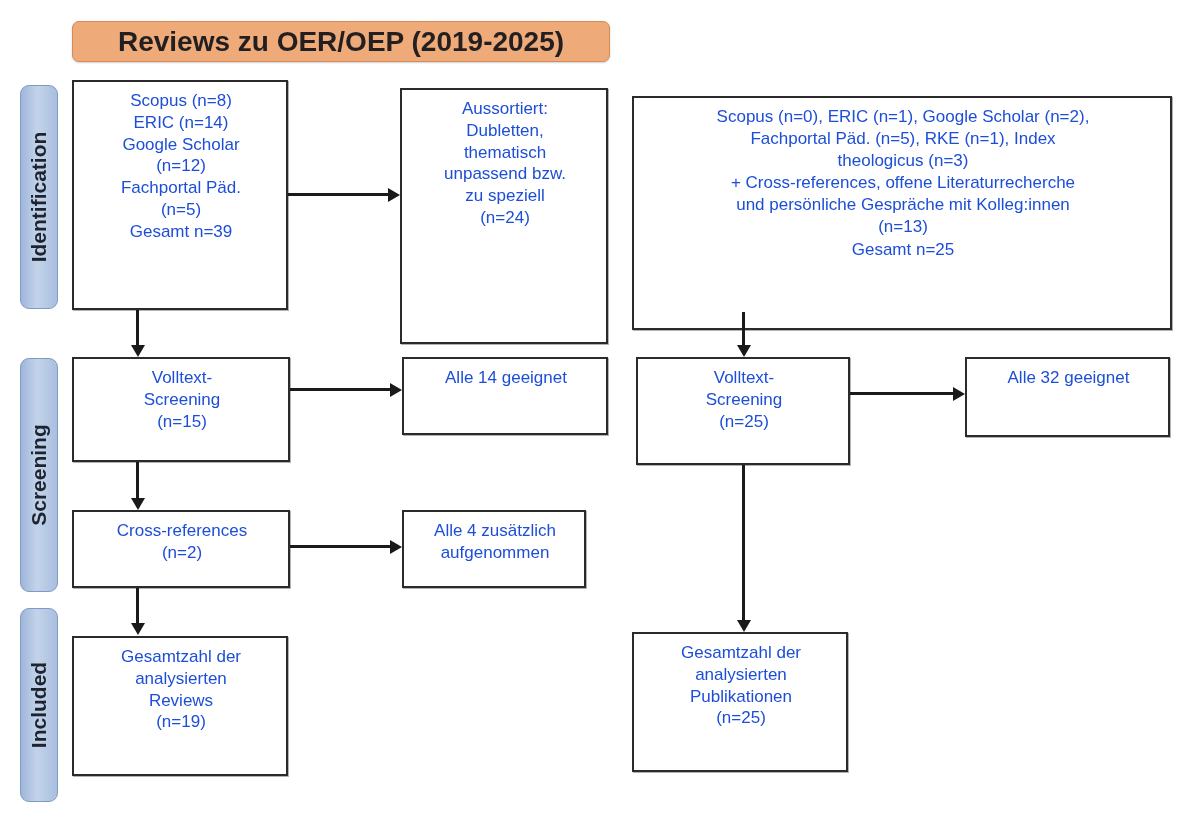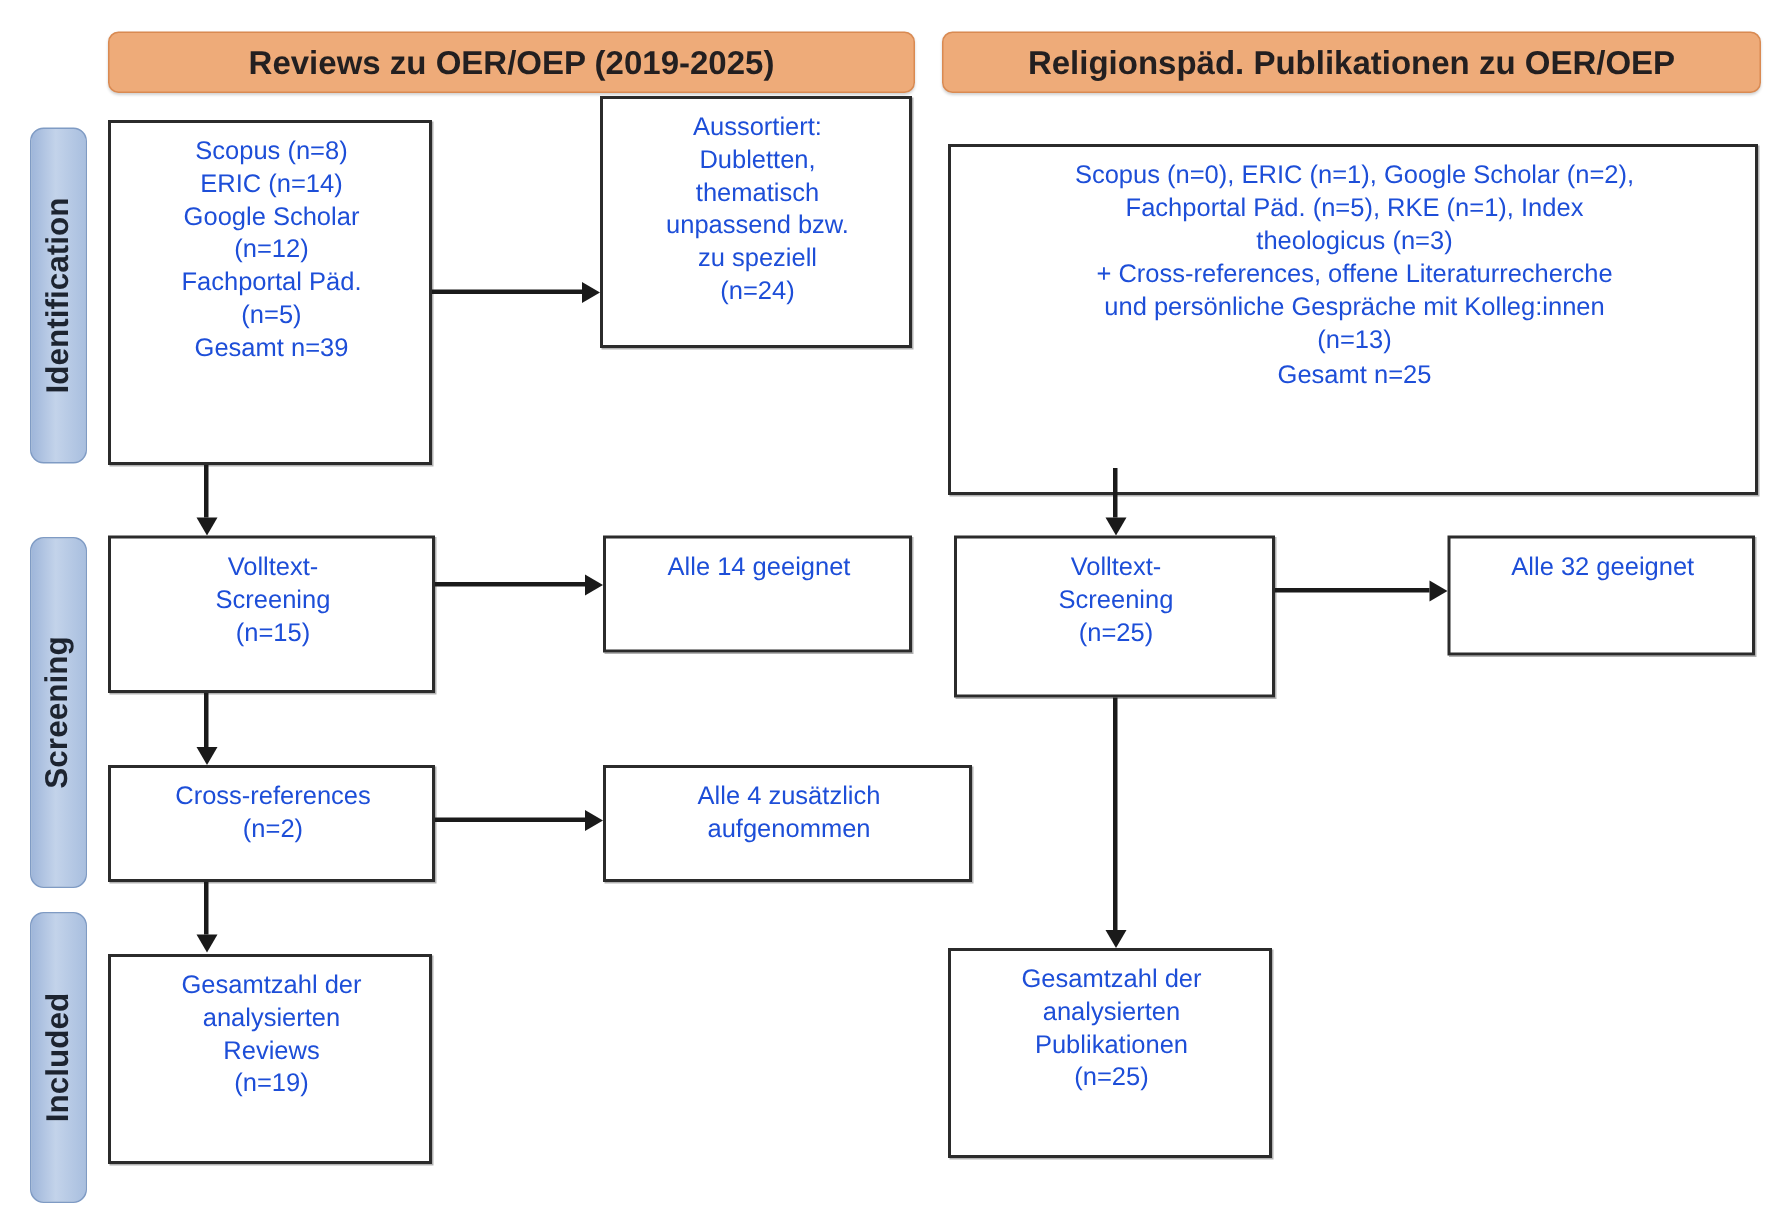--- a/index.html
+++ b/index.html
@@ -45,21 +45,21 @@
     height: 39px;
     border-radius: 7px;
     border: 1px solid #d98a52;
     background: #eeab79;
     display: flex;
     align-items: center;
     justify-content: center;
     box-shadow: 0 1px 2px rgba(0,0,0,0.18);
   }
   .col-header span {
-    font-size: 22px;
+    font-size: 28px;
     font-weight: bold;
     color: #231f20;
     white-space: nowrap;
   }
 
   
   .box {
     position: absolute;
     background: #ffffff;
     border: 2.5px solid #2b2b2b;
@@ -110,36 +110,33 @@
   </div>
   <div class="stage-bar" style="top:358px; height:232px;">
     <span>Screening</span>
   </div>
   <div class="stage-bar" style="top:608px; height:192px;">
     <span>Included</span>
   </div>
 
   <div class="col-header" style="left:72px; top:21px; width:536px;">
     <span>Reviews zu OER/OEP (2019-2025)</span>
-  </div>
-  <div class="col-header" style="left:628px; top:21px; width:544px;">
-    <span>Religionspäd. Publikationen zu OER/OEP</span>
   </div>
 
   <div class="box" style="left:72px; top:80px; width:216px; height:230px;">
     <p>Scopus (n=8)
 ERIC (n=14)
 Google Scholar
 (n=12)
 Fachportal Päd.
 (n=5)
 Gesamt n=39</p>
   </div>
 
-  <div class="box" style="left:400px; top:64px; width:208px; height:168px;">
+  <div class="box" style="left:400px; top:88px; width:208px; height:256px;">
     <p>Aussortiert:
 Dubletten,
 thematisch
 unpassend bzw.
 zu speziell
 (n=24)</p>
   </div>
 
   <div class="hline" style="left:288px; top:193px; width:100px;"></div>
   <div class="arrow-right" style="left:388px; top:188px;"></div>
@@ -161,21 +158,21 @@
   <div class="arrow-right" style="left:390px; top:383px;"></div>
 
   <div class="vline" style="left:136px; top:462px; height:36px;"></div>
   <div class="arrow-down" style="left:131px; top:498px;"></div>
 
   <div class="box" style="left:72px; top:510px; width:218px; height:78px;">
     <p>Cross-references
 (n=2)</p>
   </div>
 
-  <div class="box" style="left:402px; top:510px; width:246px; height:78px;">
+  <div class="box" style="left:402px; top:510px; width:184px; height:78px;">
     <p>Alle 4 zusätzlich
 aufgenommen</p>
   </div>
 
   <div class="hline" style="left:290px; top:545px; width:100px;"></div>
   <div class="arrow-right" style="left:390px; top:540px;"></div>
 
   <div class="vline" style="left:136px; top:588px; height:35px;"></div>
   <div class="arrow-down" style="left:131px; top:623px;"></div>
 

